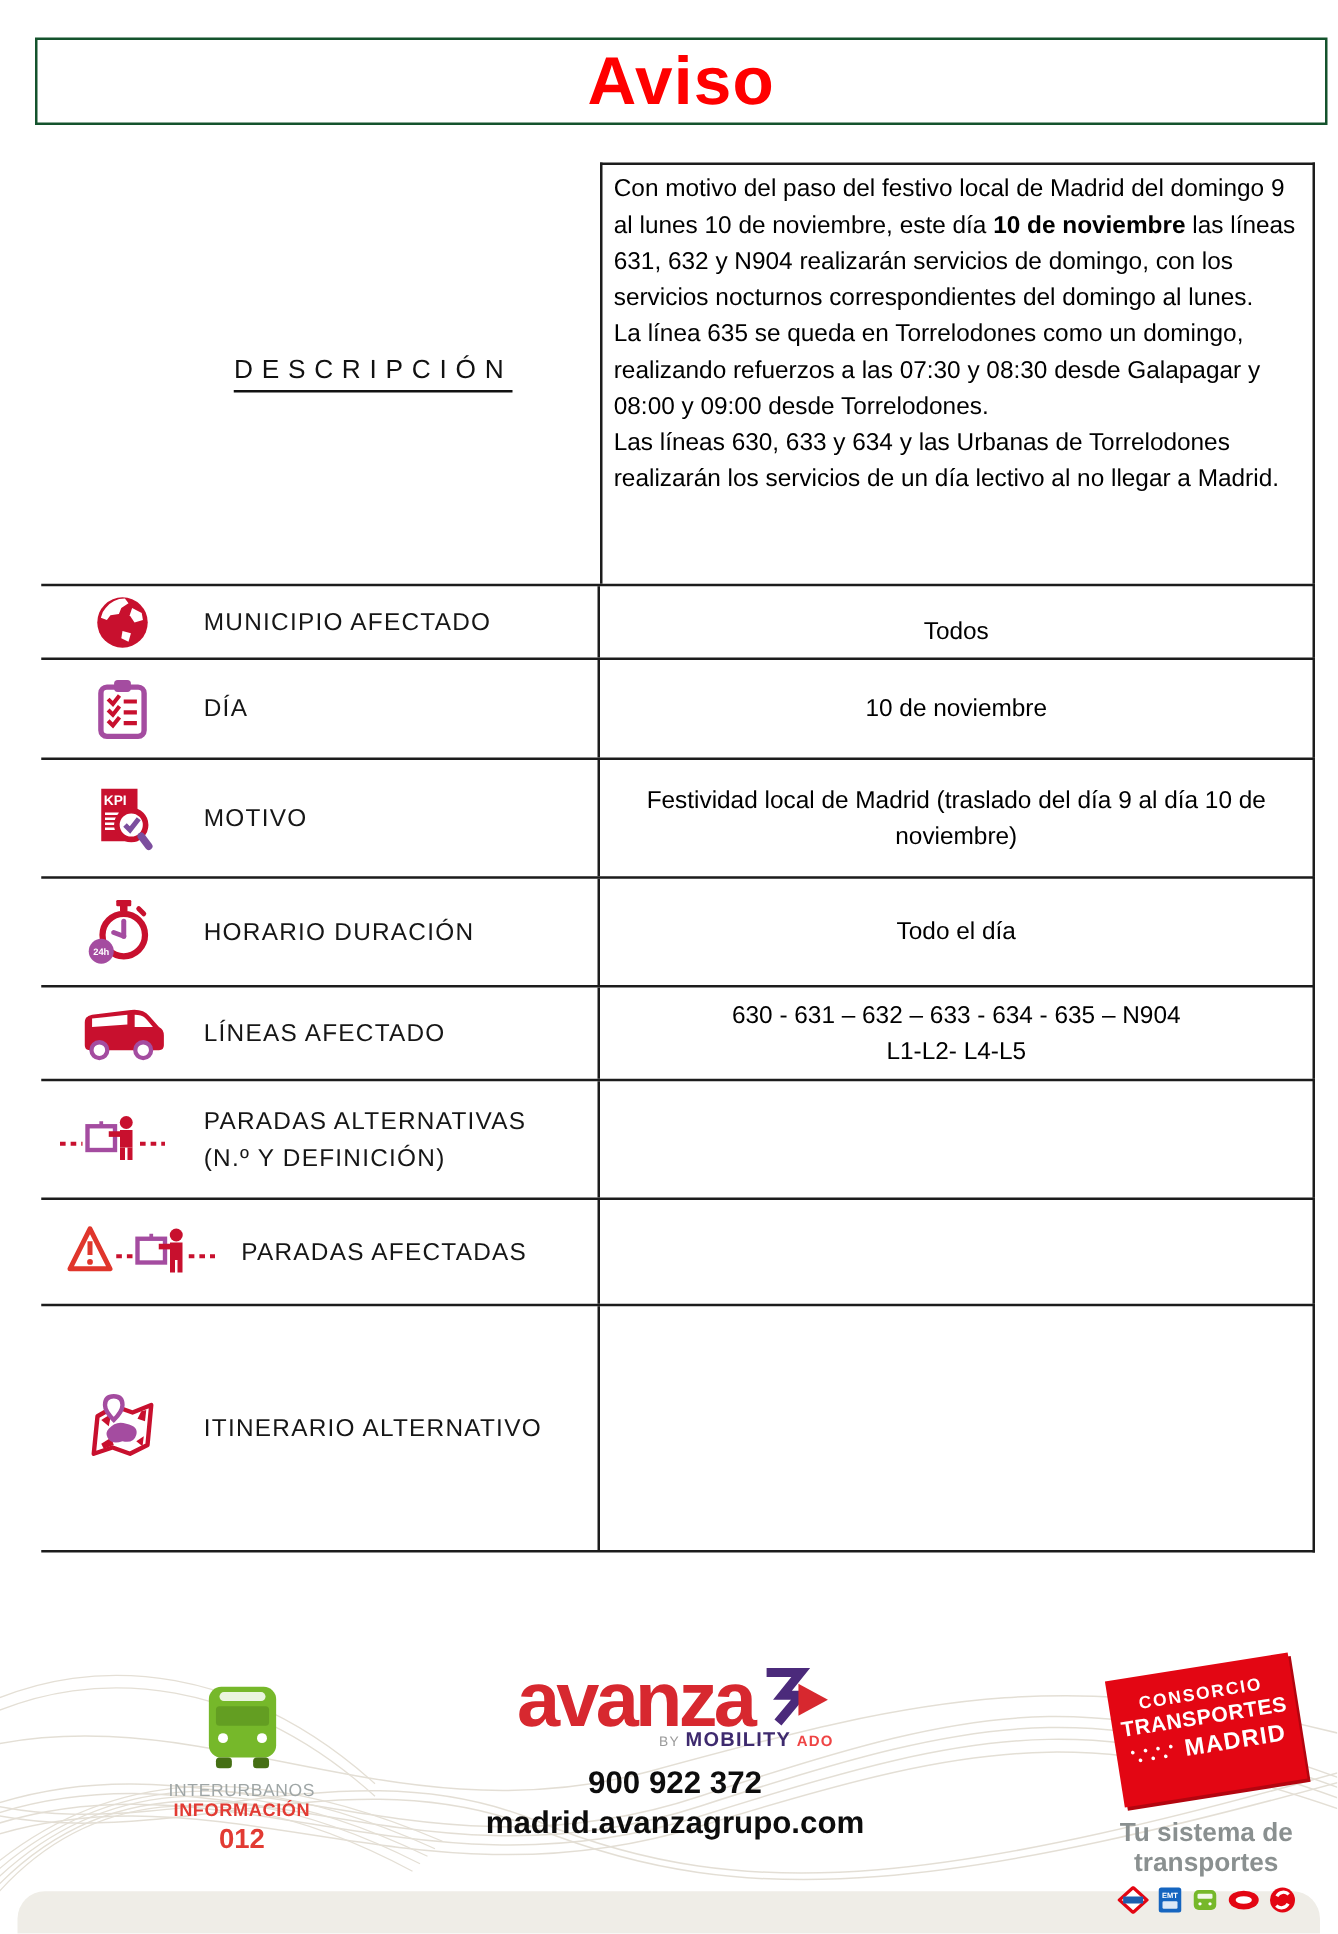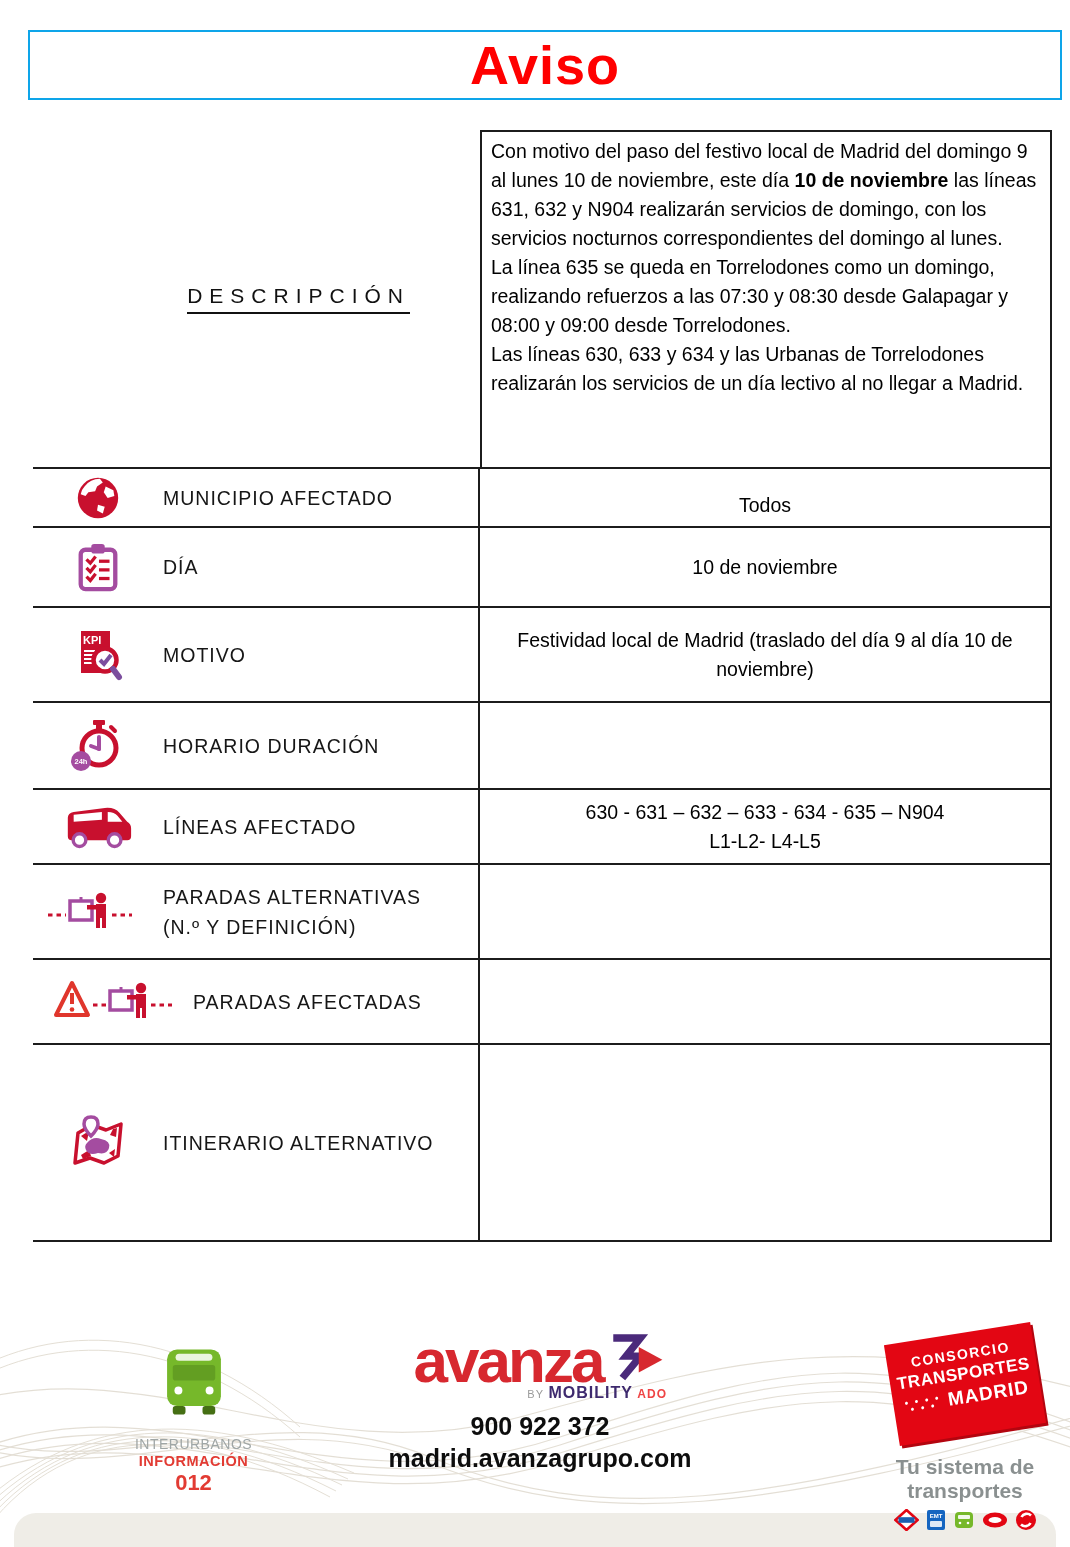--- a/index.html
+++ b/index.html
@@ -1,21 +1,21 @@
 <!DOCTYPE html>
 <html><head>
 <meta charset="utf-8">
 <style>
   html,body{margin:0;padding:0;background:#fff;}
   .page{position:relative;width:1070px;height:1547px;background:#fff;overflow:hidden;
         font-family:"Liberation Sans","DejaVu Sans",sans-serif;color:#000;}
 
   
   .header-box{position:absolute;left:28px;top:30px;width:1034px;height:70px;
-              border:2px solid #0ea5e9;display:flex;align-items:center;justify-content:center;box-sizing:border-box;}
+              border:2px solid #14532d;display:flex;align-items:center;justify-content:center;box-sizing:border-box;}
   .page-title{font-size:54px;font-weight:bold;color:#ff0000;letter-spacing:1px;}
 
   
   .notice{position:absolute;left:33px;top:130px;width:1019px;}
   .desc-row{display:flex;height:337px;}
   .desc-label-cell{width:447px;display:flex;align-items:center;justify-content:flex-end;
                    padding-right:70px;box-sizing:border-box;}
   .desc-label{font-size:21px;letter-spacing:7px;color:#111;border-bottom:2px solid #111;padding-bottom:4px;}
   .desc-value-cell{flex:1;border:2px solid #1c1c1c;border-bottom:none;box-sizing:border-box;
                    padding:5px 9px;font-size:19.5px;line-height:29px;}
@@ -26,21 +26,21 @@
   .cl{width:447px;box-sizing:border-box;border-right:2px solid #1c1c1c;display:flex;align-items:center;}
   .ci{width:130px;flex-shrink:0;display:flex;align-items:center;justify-content:center;}
   .lbl{font-size:19.5px;letter-spacing:1px;color:#161616;line-height:30px;}
   .cv{flex:1;display:flex;flex-direction:column;align-items:center;justify-content:center;
       text-align:center;font-size:19.5px;line-height:29px;box-sizing:border-box;}
   .cv .val{max-width:580px;}
   .cv.low{justify-content:flex-end;padding-bottom:6px;}
 
   
   .interurbanos{position:absolute;left:106px;top:1348px;width:175px;text-align:center;}
-  .iu-name{font-size:14px;color:#9fa6a6;letter-spacing:.5px;margin-top:16px;}
+  .iu-name{font-size:14px;color:#9fa6a6;letter-spacing:.5px;margin-top:3px;}
   .iu-info{font-size:14.5px;color:#e23b33;font-weight:bold;letter-spacing:.5px;margin-top:1px;}
   .iu-num{font-size:22px;color:#e23b33;font-weight:bold;margin-top:1px;}
 
   .avanza{position:absolute;left:355px;top:1330px;width:370px;text-align:center;}
   .wordrow{display:flex;align-items:flex-start;justify-content:center;}
   .word{font-size:62px;font-weight:bold;color:#d7282f;letter-spacing:-3px;line-height:1;}
   .arrow{margin-left:4px;margin-top:2px;}
   .byline{text-align:right;padding-right:58px;margin-top:-8px;}
   .by{color:#9a9a9a;font-size:11px;letter-spacing:1px;}
   .mob{color:#3e2a6e;font-size:16px;font-weight:bold;letter-spacing:1px;}
@@ -177,20 +177,23 @@
             <line x1="41" y1="9" x2="45" y2="13" stroke="#C8102E" stroke-width="4" stroke-linecap="round"></line>
             <circle cx="29" cy="30" r="17" fill="#fff" stroke="#C8102E" stroke-width="5"></circle>
             <path d="M29 31 L29 19" stroke="#A44CA0" stroke-width="4" stroke-linecap="round"></path>
             <path d="M29 31 L21 28" stroke="#A44CA0" stroke-width="4" stroke-linecap="round"></path>
             <circle cx="11" cy="43" r="10" fill="#A44CA0"></circle>
             <text x="11" y="46" font-size="7.5" font-weight="bold" fill="#fff" text-anchor="middle">24h</text>
           </svg>
         </span>
         <span class="lbl">HORARIO DURACIÓN</span>
       </div>
+      <div class="cv">
+          <span class="val">Todo el día</span>
+        </div>
     </div>
 
     <div class="trow" style="height:75px">
       <div class="cl">
         <span class="ci">
           <svg width="74" height="45" viewBox="0 0 76 46">
             <path d="M7 14 Q7 9 13 8 L45 4 Q55 3 60 9 L68 18 Q72 20 72 25 L72 33 Q72 37 68 37 L11 37 Q7 37 7 33 Z" fill="#C8102E"></path>
             <path d="M13 11 L42 8 L42 16 L13 18 Z" fill="#fff"></path>
             <path d="M48 8 Q55 8 58 12 L63 18 L48 18 Z" fill="#fff"></path>
             <circle cx="19" cy="37" r="6.5" fill="#fff" stroke="#A44CA0" stroke-width="3.5"></circle>

